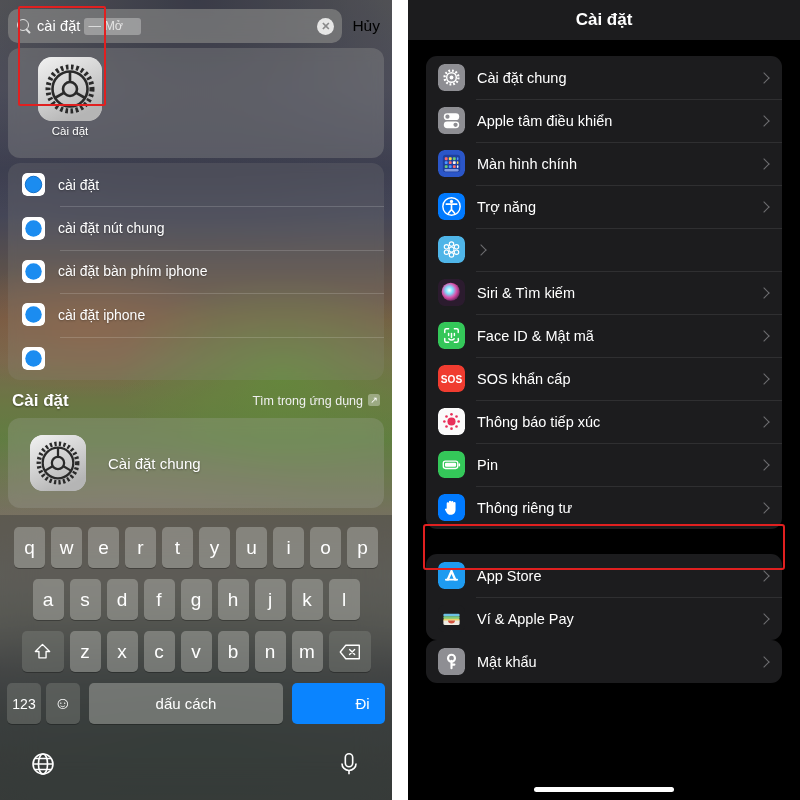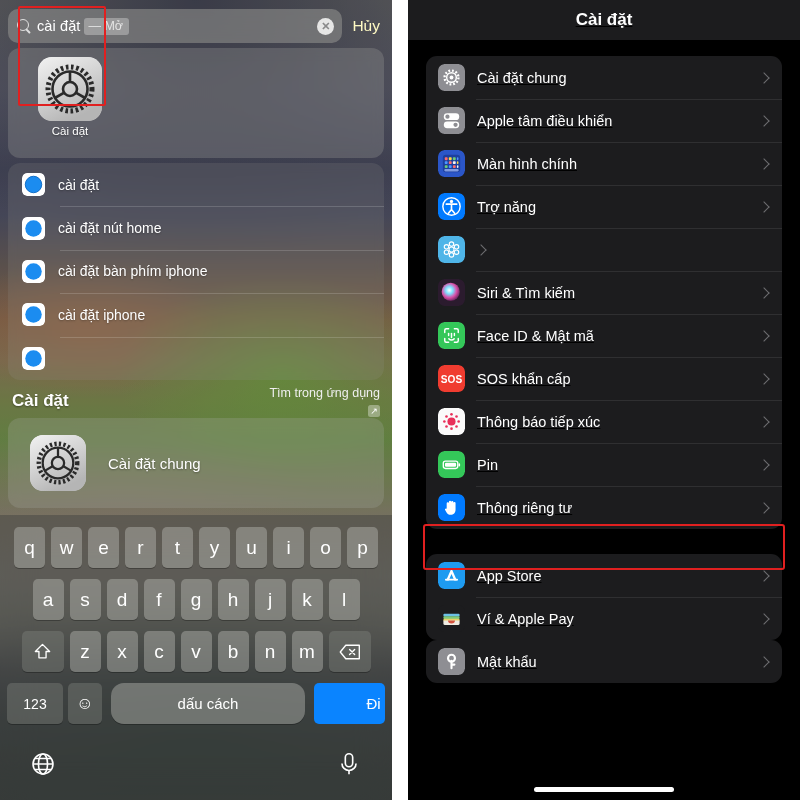--- a/index.html
+++ b/index.html
@@ -2,21 +2,21 @@
 <html><head>
 <meta charset="utf-8">
 <style>
   * { box-sizing: border-box; margin: 0; padding: 0; }
   html, body {
     width: 800px; height: 800px;
     background: #ffffff;
     font-family: "Liberation Sans", sans-serif;
     overflow: hidden;
   }
-  .screen { position: relative; width: 800px; height: 800px; display: flex; background:#fff;text-decoration:underline; }
+  .screen { position: relative; width: 800px; height: 800px; display: flex; background:#fff; }
 
   
   .left-panel {
     position: relative;
     width: 392px; height: 800px;
     overflow: hidden;
     background: #6f6f6a;
   }
   
   .wall {
@@ -70,28 +70,28 @@
     content:""; position:absolute; left:0; top:0; width:10px; height:10px;
     border:1.7px solid #e9e9e9; border-radius:50%;
   }
   .mag::after {
     content:""; position:absolute; left:9px; top:9px; width:5.5px; height:1.7px;
     background:#e9e9e9; transform: rotate(45deg); transform-origin: left center; border-radius:1px;
   }
   .q-text { color:#ffffff; font-size:14.5px; letter-spacing:.1px; white-space:nowrap; }
   .completion {
     background: rgba(255,255,255,0.30); color:#e4e4e4; font-size:12.5px;
-    padding: 1px 6px 2px 4px; border-radius:3px; white-space:nowrap; margin-left:-2px;
+    padding: 1px 18px 2px 4px; border-radius:3px; white-space:nowrap; margin-left:-2px;
   }
   .clear-btn {
     margin-left:auto; width:17px; height:17px; border-radius:50%;
     background: rgba(255,255,255,0.82); color:#8a8a8a; font-size:11px; line-height:17px;
     text-align:center; font-weight:700; flex:none;
   }
-  .cancel-btn { color:#fef9c3; font-size:15.5px; padding: 0 4px 0 2px; white-space:nowrap; }
+  .cancel-btn { color:#000000; font-size:15.5px; padding: 0 4px 0 2px; white-space:nowrap; }
 
   
   .app-card {
     position:absolute; top:48px; left:8px; right:8px; height:110px;
     border-radius:12px; background: rgba(160,160,155,0.30); z-index:5;
     backdrop-filter: blur(6px);
   }
   .app-tile { position:absolute; left:21px; top:9px; width:82px; }
   .app-icon-wrap { width:64px; height:64px; margin:0 auto; }
   .gear-icon {
@@ -121,21 +121,21 @@
   }
   .safari-ico { width:23px; height:23px; border-radius:5px; flex:none; display:block; }
   .sugg-text { color:#fff; font-size:14px; text-shadow:0 1px 2px rgba(0,0,0,.3); }
 
   
   .sec-head {
     position:absolute; top:388px; left:12px; right:12px; height:26px; z-index:5;
     display:flex; align-items:center; justify-content:space-between;
   }
   .sec-title { color:#fff; font-size:17px; font-weight:700; text-shadow:0 1px 2px rgba(0,0,0,.4); }
-  .sec-action { display:flex; align-items:flex-end; gap:5px; color:#efefef; font-size:12.5px;flex-direction:column; }
+  .sec-action { display:flex; align-items:flex-start; gap:5px; color:#efefef; font-size:12.5px; }
   .ext-ico {
     width:12px; height:12px; border-radius:2.5px; background: rgba(255,255,255,0.35);
     color:#fff; font-size:9px; line-height:12px; text-align:center;
   }
 
   
   .res-card {
     position:absolute; top:418px; left:8px; right:8px; height:90px; z-index:5;
     border-radius:12px; background: rgba(170,170,165,0.26);
     backdrop-filter: blur(6px);
@@ -154,24 +154,24 @@
   }
   .kb-row { display:flex; justify-content:center; gap:6px; margin-bottom:11px; }
   .kb-row.r2 { padding: 0 19px; }
   .key {
     width:31px; height:41px; border-radius:5px;
     background: rgba(190,190,185,0.42);
     color:#fff; font-size:19px; display:flex; align-items:center; justify-content:center;
     box-shadow: 0 1px 0 rgba(0,0,0,0.28);
   }
   .key.wide { width:42px; background: rgba(130,132,128,0.40); font-size:15px; }
-  .key.num  { width:56px; background: rgba(130,132,128,0.40); font-size:14px; }
+  .key.num  { width:34px; background: rgba(130,132,128,0.40); font-size:14px; }
   .key.emoji{ width:34px; background: rgba(130,132,128,0.40); font-size:17px; }
-  .key.space{ flex:1; margin:0 4px; font-size:15px; background: rgba(190,190,185,0.42); border-radius: 13px; }
-  .key.go   { width:71px; background:#0a84ff; font-size:15px; box-shadow:none;padding-left:48px; }
+  .key.space{ flex:1; margin:0 4px; font-size:15px; background: rgba(190,190,185,0.42); }
+  .key.go   { width:93px; background:#0a84ff; font-size:15px; box-shadow:none;padding-left:48px; }
   .kb-row.r4 { padding: 0 7px; gap:5px; }
   .kb-bottom {
     display:flex; align-items:center; justify-content:space-between;
     padding: 16px 30px 0 30px; color:#fff;
   }
   .globe-ico, .mic-ico { width:26px; height:26px; display:block; }
 
   
   .gutter { width:16px; height:800px; background:#ffffff; flex:none; }
 
@@ -270,21 +270,21 @@
           </svg>
         <span class="sugg-text">cài đặt</span>
       </div>
       <div class="sugg-row">
         <svg class="safari-ico" viewBox="0 0 24 24">
             <rect width="24" height="24" rx="5" fill="#fff"></rect>
             <circle cx="12" cy="12" r="8.6" fill="#1b8cf0"></circle>
             <polygon points="16,8 11.2,12.8 8,16 12.8,11.2" fill="#fff"></polygon>
             <polygon points="16,8 12.8,11.2 11.2,12.8" fill="#f24236"></polygon>
           </svg>
-        <span class="sugg-text">cài đặt nút home</span>
+        <span class="sugg-text">cài đặt nút chung</span>
       </div>
       <div class="sugg-row">
         <svg class="safari-ico" viewBox="0 0 24 24">
             <rect width="24" height="24" rx="5" fill="#fff"></rect>
             <circle cx="12" cy="12" r="8.6" fill="#1b8cf0"></circle>
             <polygon points="16,8 11.2,12.8 8,16 12.8,11.2" fill="#fff"></polygon>
             <polygon points="16,8 12.8,11.2 11.2,12.8" fill="#f24236"></polygon>
           </svg>
         <span class="sugg-text">cài đặt bàn phím iphone</span>
       </div>

